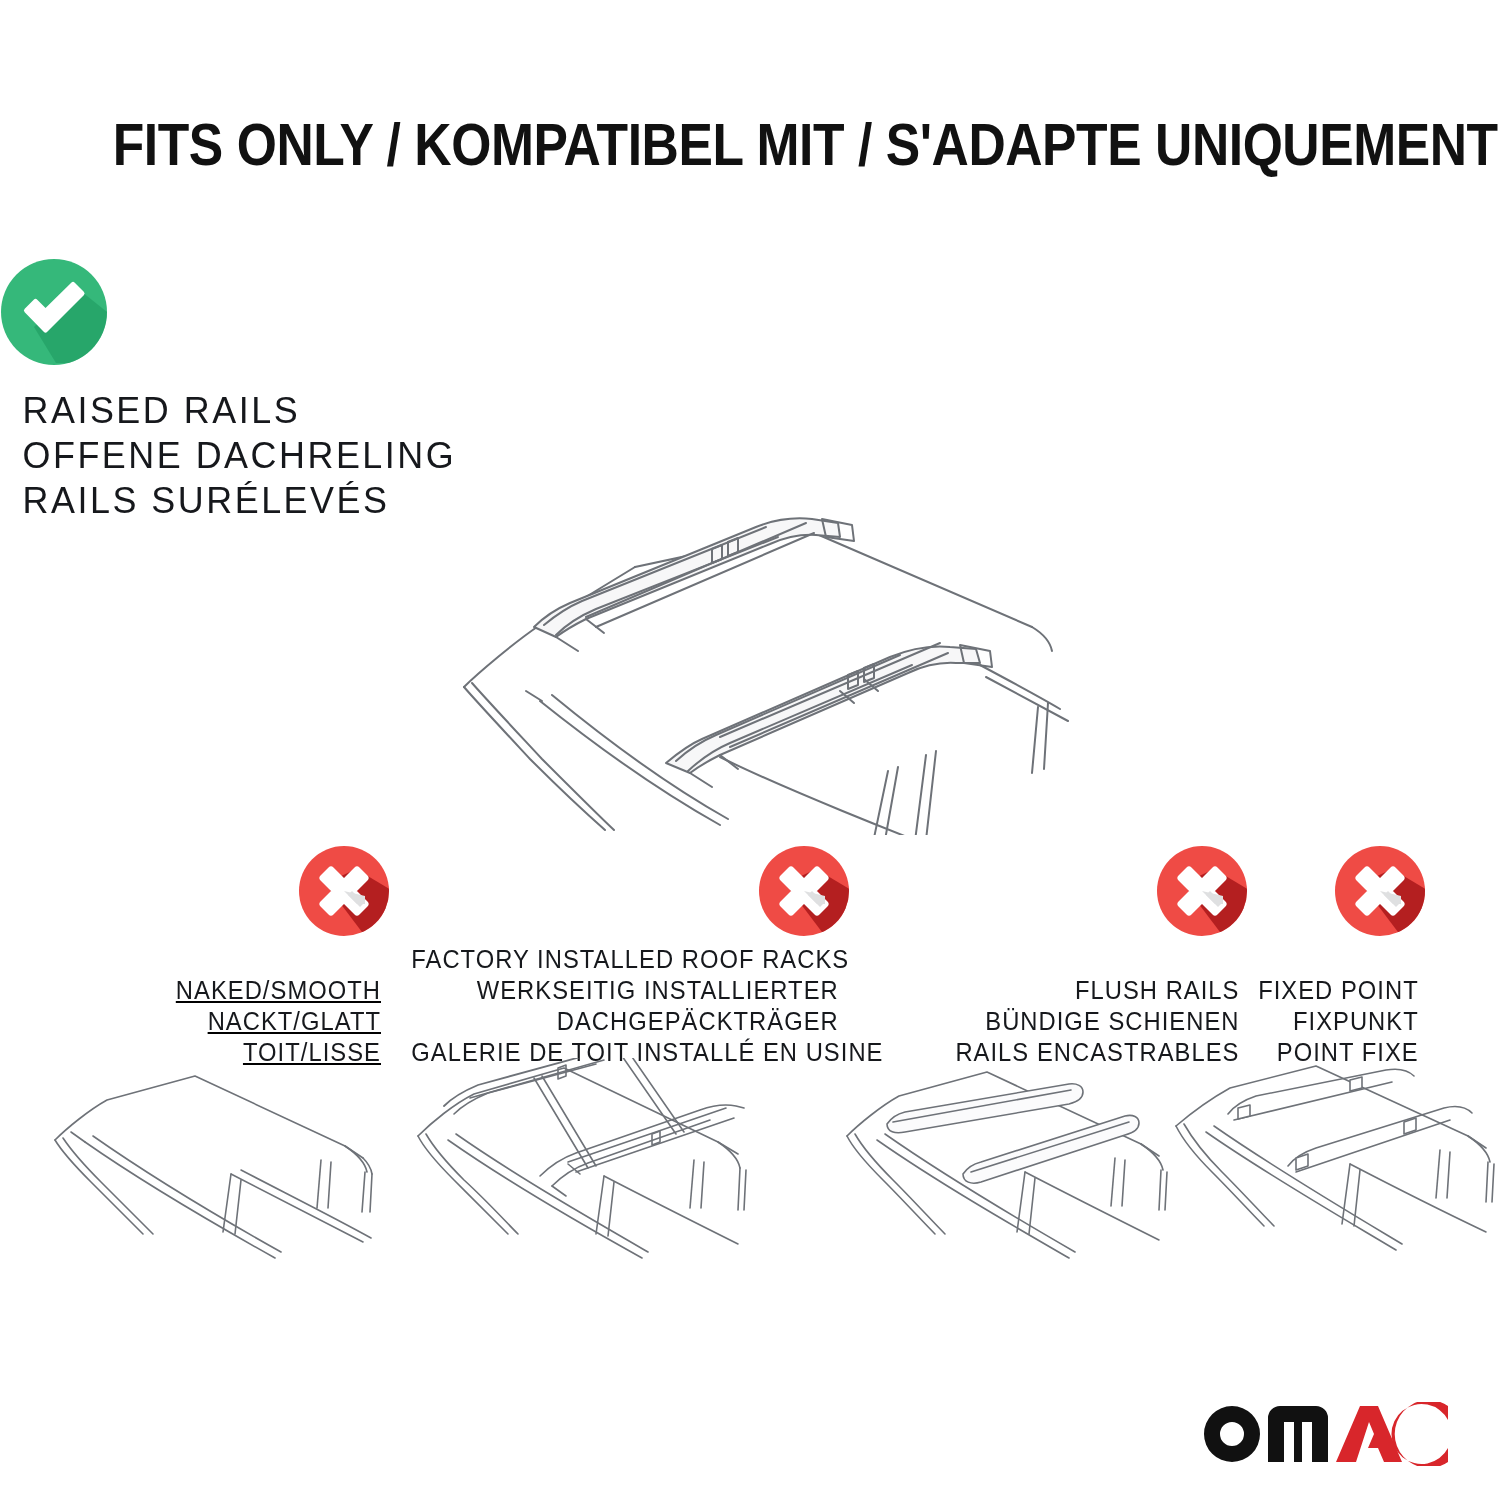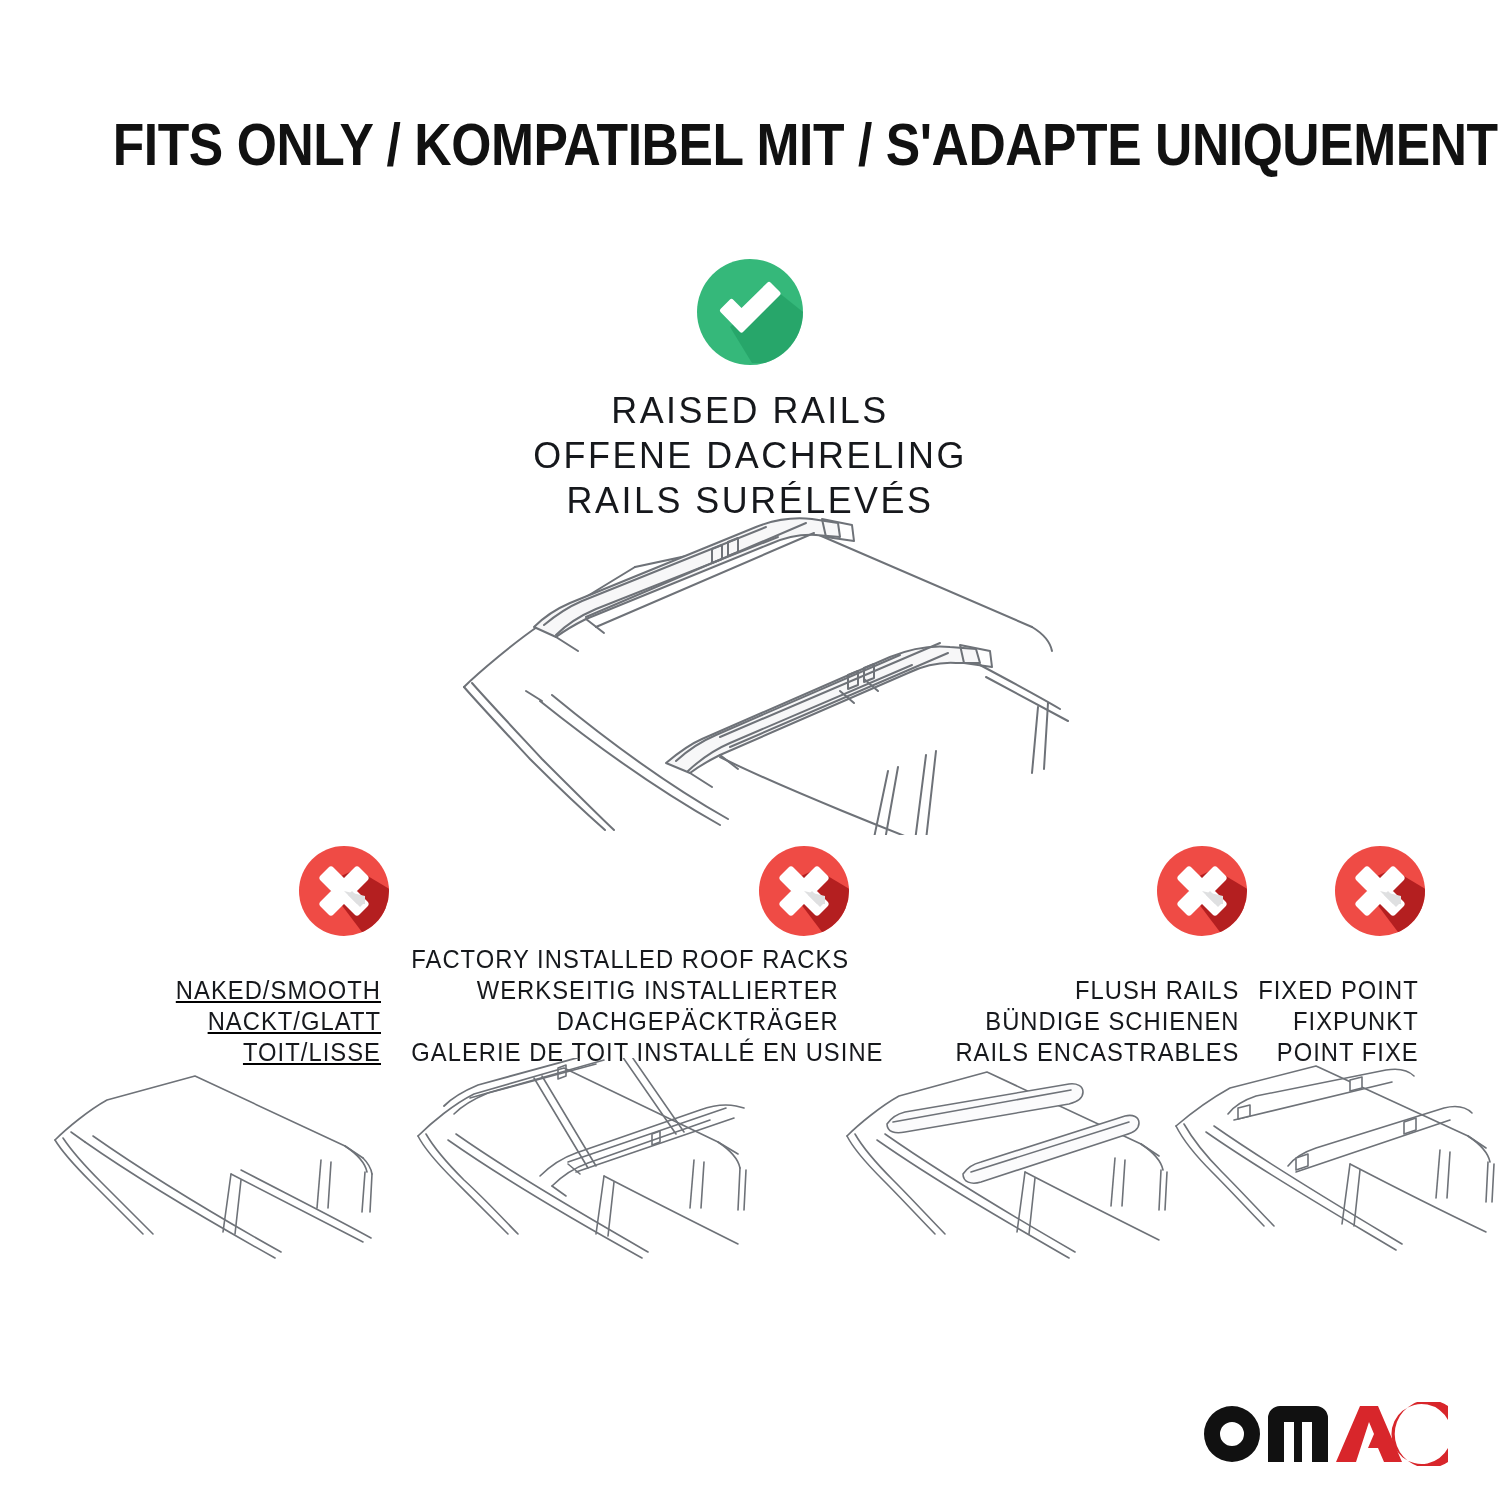--- a/index.html
+++ b/index.html
@@ -31,21 +31,21 @@
     transform:scaleX(0.86);
     transform-origin:center center;
     white-space:nowrap;
   }
 
   
   #main-block{
     position:absolute;
     left:0; top:258px;
     width:1500px;
-    text-align:center;
+    text-align:left;
   }
 
   .icon-badge{
     width:108px;height:108px;
     position:relative;
     display:inline-block;
     vertical-align:top;
   }
   .icon-badge svg{display:block;width:108px;height:108px;}
 

